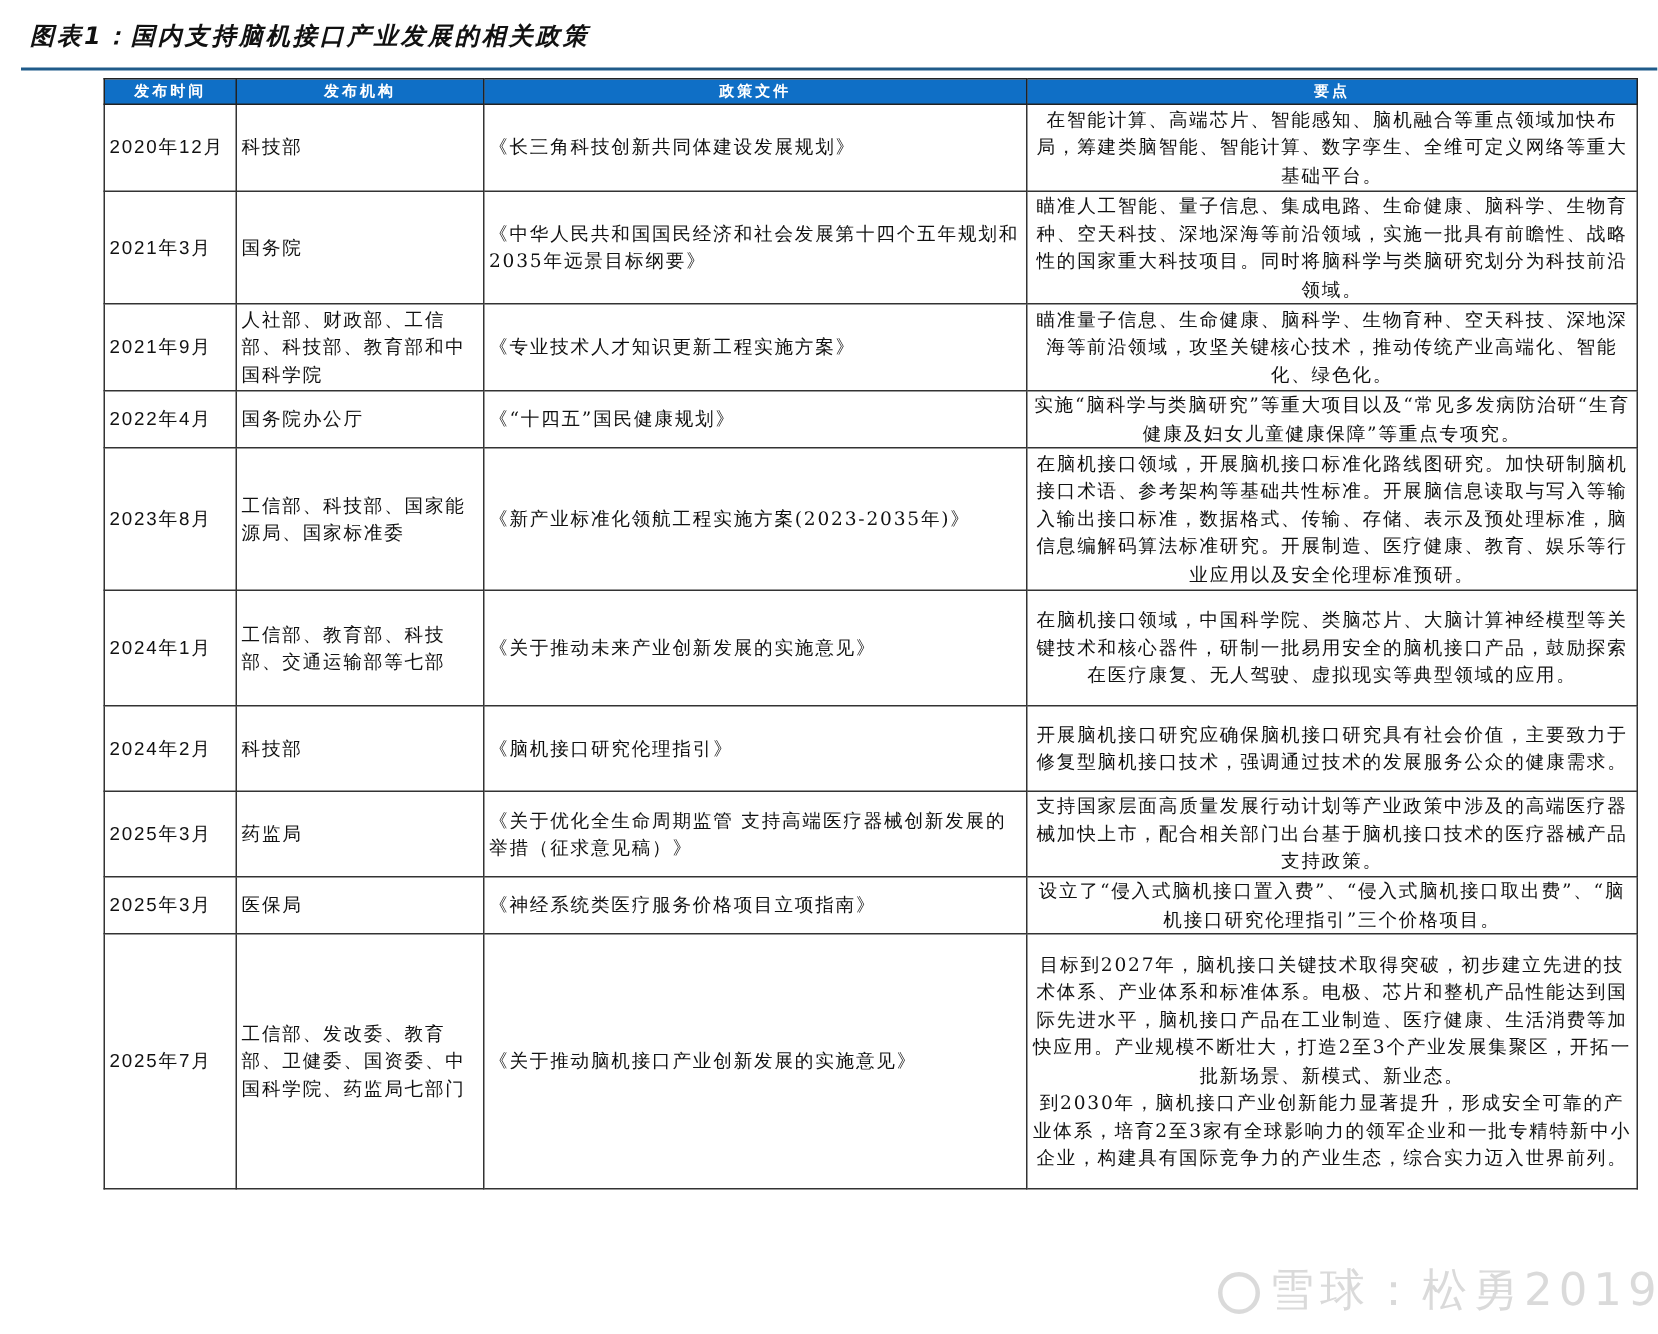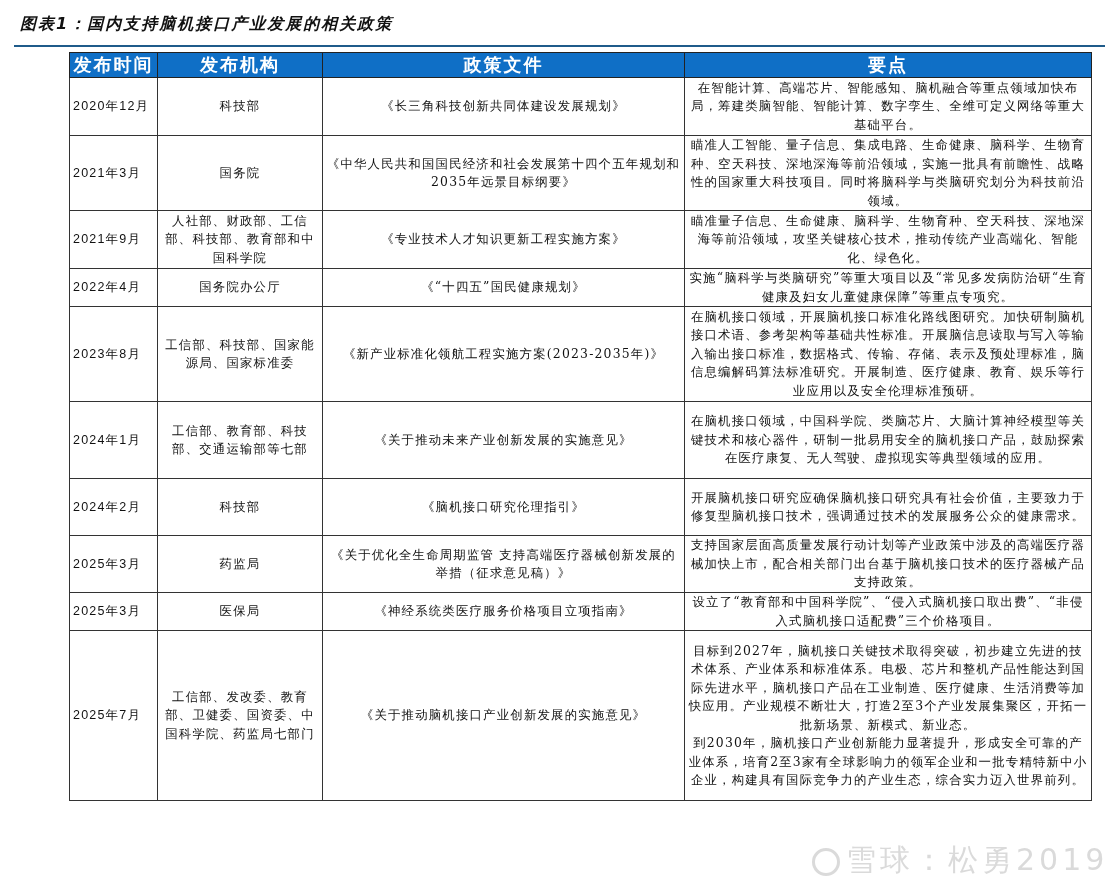--- a/index.html
+++ b/index.html
@@ -5,27 +5,27 @@
   html, body { margin: 0; padding: 0; background: #ffffff; }
   body { width: 1105px; height: 889px; position: relative; overflow: hidden;
          font-family: "DejaVu Serif", "Liberation Serif", serif; color: #111; }
   .title { position: absolute; left: 20px; top: 14px; font-size: 16px; font-weight: bold;
            font-style: italic; letter-spacing: 2px; color: #111;
            font-family: "DejaVu Sans", "Liberation Sans", sans-serif; }
   .rule { position: absolute; left: 14px; right: 0; top: 45px; height: 2px; background: #1f5b8a; }
   table.policy { position: absolute; left: 69px; top: 52px; width: 1022px;
                  border-collapse: collapse; table-layout: fixed; font-size: 12.4px; }
   table.policy th { background: #0f6fc6; color: #fff; font-weight: bold; height: 16px;
-                    padding: 0; border: 1.5px solid #222; font-size: 18px; letter-spacing: 2px;
+                    padding: 0; border: 1.5px solid #222; font-size: 10px; letter-spacing: 2px;
                     font-family: "DejaVu Sans", "Liberation Sans", sans-serif; margin-top: 31px; }
   table.policy td { border: 1.5px solid #333; padding: 0 3px; vertical-align: middle;
                     line-height: 18.5px; letter-spacing: 1.2px; }
   td.c-date { text-align: left; font-family: "Liberation Sans", "DejaVu Sans", sans-serif;
               letter-spacing: 0; font-size: 12.5px; }
-  td.c-org, td.c-doc { text-align: center; }
+  td.c-org, td.c-doc { }
   td.c-pts { text-align: center; }
   .watermark { position: absolute; left: 812px; top: 840px; font-size: 30px; color: rgba(150,150,150,0.35);
                font-family: "DejaVu Sans", "Liberation Sans", sans-serif; letter-spacing: 4px;
                pointer-events: none; white-space: nowrap; }
   .wm-icon { display: inline-block; width: 28px; height: 28px; border: 3px solid rgba(150,150,150,0.35);
              border-radius: 50%; vertical-align: middle; margin-right: 6px; box-sizing: border-box; }
 </style>
 </head>
 <body>
 
@@ -93,21 +93,21 @@
     <tr style="height:57px">
       <td class="c-date">2025年3月</td>
       <td class="c-org">药监局</td>
       <td class="c-doc">《关于优化全生命周期监管 支持高端医疗器械创新发展的举措（征求意见稿）》</td>
       <td class="c-pts">支持国家层面高质量发展行动计划等产业政策中涉及的高端医疗器械加快上市，配合相关部门出台基于脑机接口技术的医疗器械产品支持政策。</td>
     </tr>
     <tr style="height:38px">
       <td class="c-date">2025年3月</td>
       <td class="c-org">医保局</td>
       <td class="c-doc">《神经系统类医疗服务价格项目立项指南》</td>
-      <td class="c-pts">设立了“教育部和中国科学院”、“侵入式脑机接口取出费”、“非侵入式脑机接口适配费”三个价格项目。</td>
+      <td class="c-pts">设立了“侵入式脑机接口置入费”、“侵入式脑机接口取出费”、“脑机接口研究伦理指引”三个价格项目。</td>
     </tr>
     <tr style="height:170px">
       <td class="c-date">2025年7月</td>
       <td class="c-org">工信部、发改委、教育部、卫健委、国资委、中国科学院、药监局七部门</td>
       <td class="c-doc">《关于推动脑机接口产业创新发展的实施意见》</td>
       <td class="c-pts">
         <div>目标到2027年，脑机接口关键技术取得突破，初步建立先进的技术体系、产业体系和标准体系。电极、芯片和整机产品性能达到国际先进水平，脑机接口产品在工业制造、医疗健康、生活消费等加快应用。产业规模不断壮大，打造2至3个产业发展集聚区，开拓一批新场景、新模式、新业态。</div>
         <div>到2030年，脑机接口产业创新能力显著提升，形成安全可靠的产业体系，培育2至3家有全球影响力的领军企业和一批专精特新中小企业，构建具有国际竞争力的产业生态，综合实力迈入世界前列。</div>
       </td>
     </tr>

